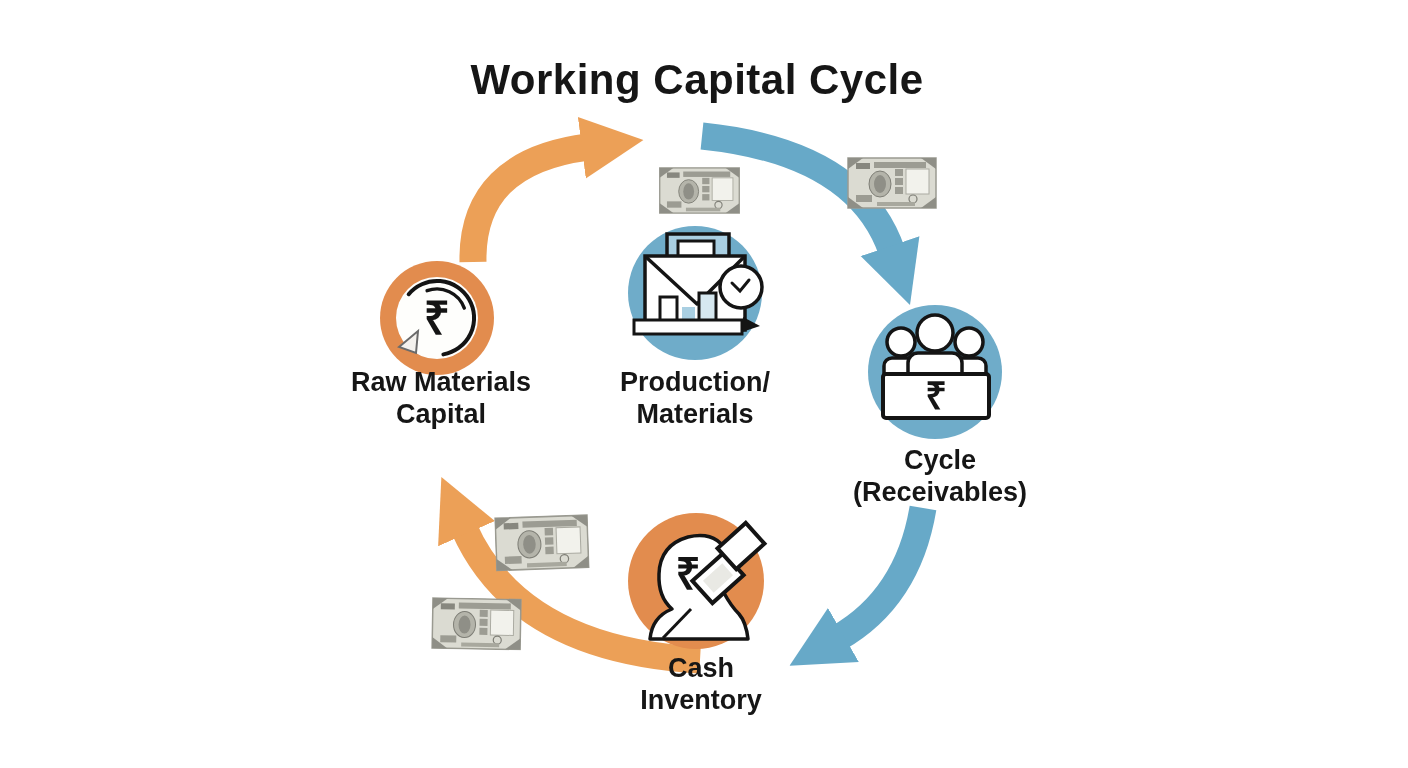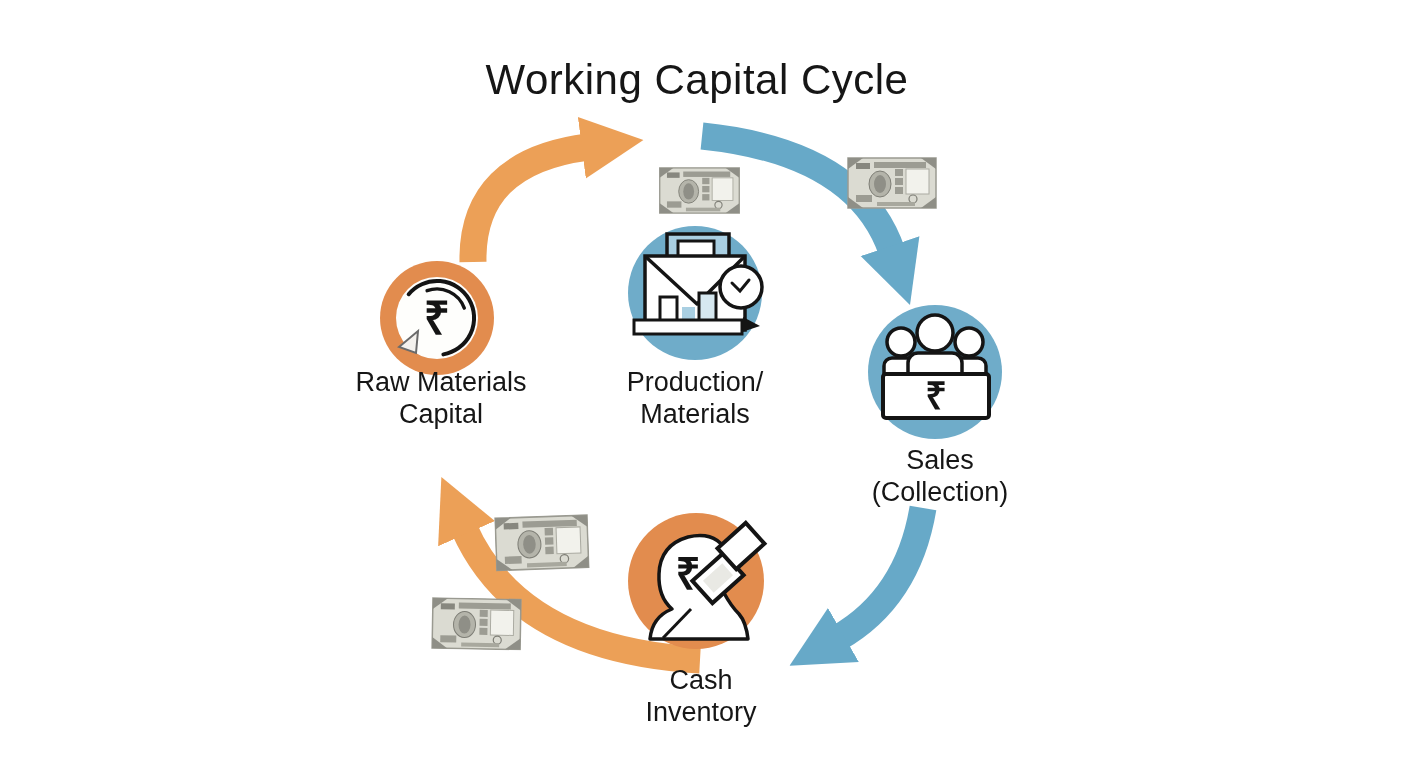--- a/index.html
+++ b/index.html
@@ -2,25 +2,25 @@
 <html><head>
 <meta charset="utf-8">
 <style>
   html,body{margin:0;padding:0;background:#ffffff;}
   .canvas{
     position:relative;width:1408px;height:768px;background:#ffffff;
     overflow:hidden;font-family:"Liberation Sans",sans-serif;
   }
   .title{
     position:absolute;top:56px;left:0;width:1394px;text-align:center;
-    font-size:42px;font-weight:normal;color:#161616;letter-spacing:.5px;
+    font-size:42px;font-weight:bold;color:#161616;letter-spacing:.5px;
   }
   .diagram-svg{position:absolute;left:0;top:0;}
   .node-label{
-    position:absolute;width:320px;text-align:center;font-weight:normal;
+    position:absolute;width:320px;text-align:center;font-weight:bold;
     font-size:27px;line-height:32px;color:#161616;
   }
   .icon-rupee{font-weight:bold;fill:#141414;}
 </style>
 </head>
 <body>
 
 <div class="canvas">
 
   <div class="title">Working Capital Cycle</div>
@@ -134,22 +134,22 @@
     <div>Raw Materials</div>
     <div>Capital</div>
   </div>
 
   <div class="node-label" style="left:535px;top:366px;text-align:center;">
     <div>Production/</div>
     <div>Materials</div>
   </div>
 
   <div class="node-label" style="left:780px;top:444px;">
-    <div>Sales</div>
-    <div>(Collection)</div>
+    <div>Cycle</div>
+    <div>(Receivables)</div>
   </div>
 
-  <div class="node-label" style="left:541px;top:652px;margin-top:12px;">
+  <div class="node-label" style="left:541px;top:652px;">
     <div>Cash</div>
     <div>Inventory</div>
   </div>
 
 </div>
 
 </body></html>

